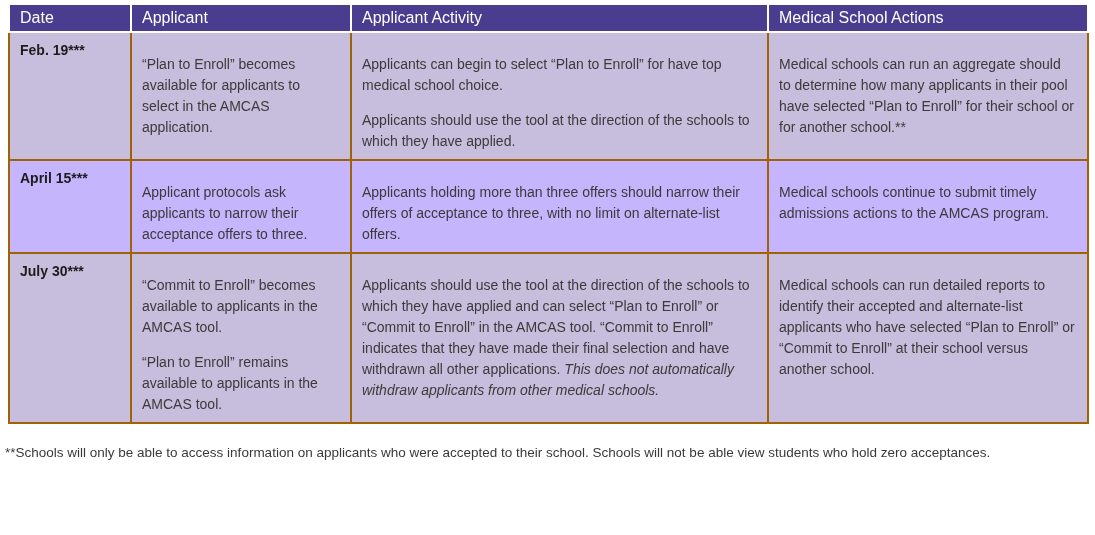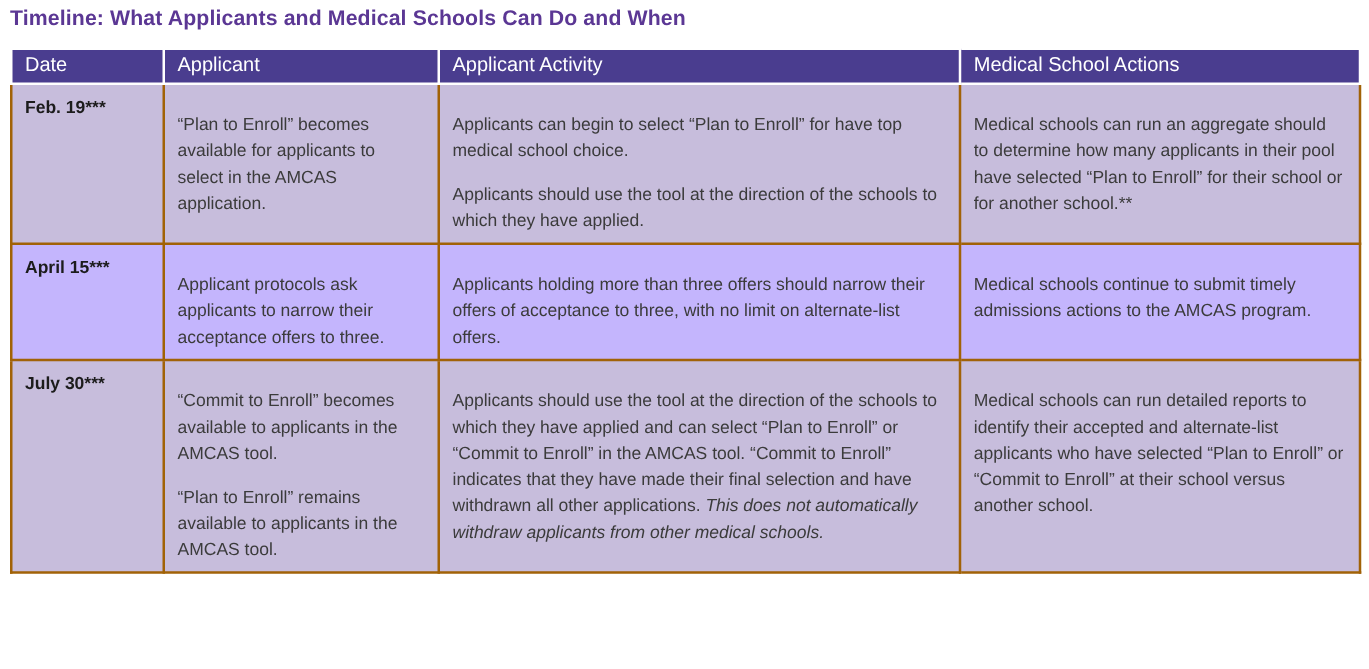--- a/index.html
+++ b/index.html
@@ -71,21 +71,20 @@
     font-size: 13.5px;
     line-height: 1.35;
     color: #3a3a3a;
   }
 </style>
 </head>
 <body>
 
 <div class="page">
 
-  <h1 class="page-title">Timeline: What Applicants and Medical Schools Can Do and When</h1>
 
   <table class="timeline">
     <colgroup>
       <col class="c-date">
         <col class="c-milestone">
         <col class="c-activity">
         <col class="c-actions">
     </colgroup>
     <thead>
       <tr>
@@ -130,14 +129,18 @@
         <td>
           <p><span>Applicants should use the tool at the direction of the schools to which they have applied and can select “Plan to Enroll” or “Commit to Enroll” in the AMCAS tool. “Commit to Enroll” indicates that they have made their final selection and have withdrawn all other applications. </span><em>This does not automatically withdraw applicants from other medical schools.</em></p>
         </td>
         <td>
           <p>Medical schools can run detailed reports to identify their accepted and alternate-list applicants who have selected “Plan to Enroll” or “Commit to Enroll” at their school versus another school.</p>
         </td>
       </tr>
     </tbody>
   </table>
 
+  <div class="footnotes">
+    <p>**Schools will only be able to access information on applicants who were accepted to their school. Schools will not be able view students who hold zero acceptances.</p>
+
+  </div>
 
 </div>
 
 </body></html>

